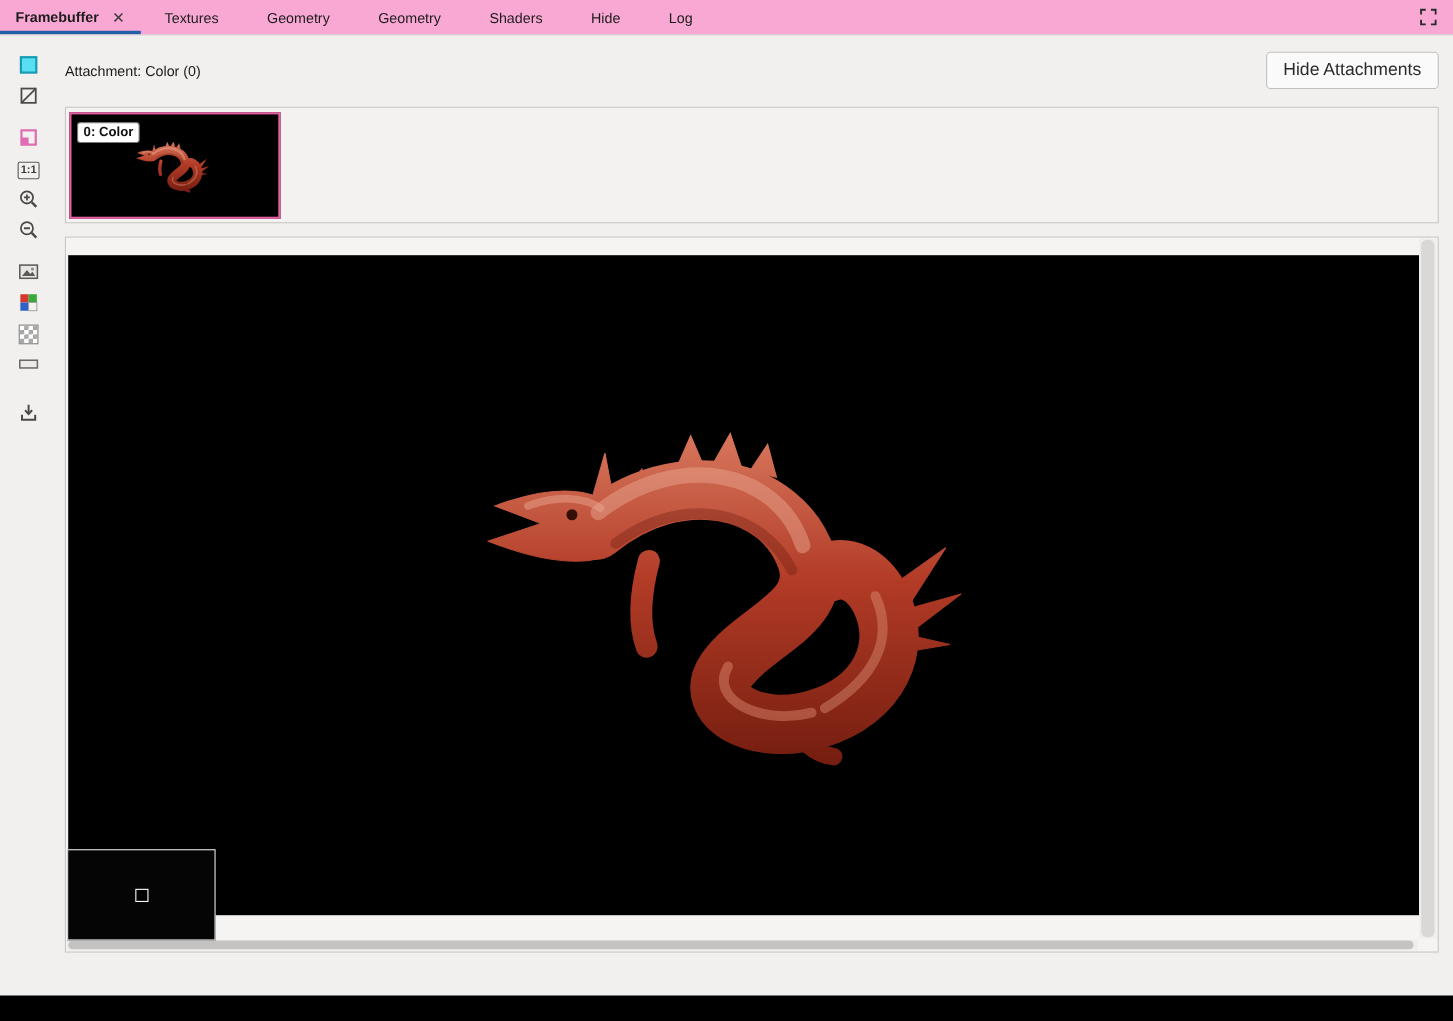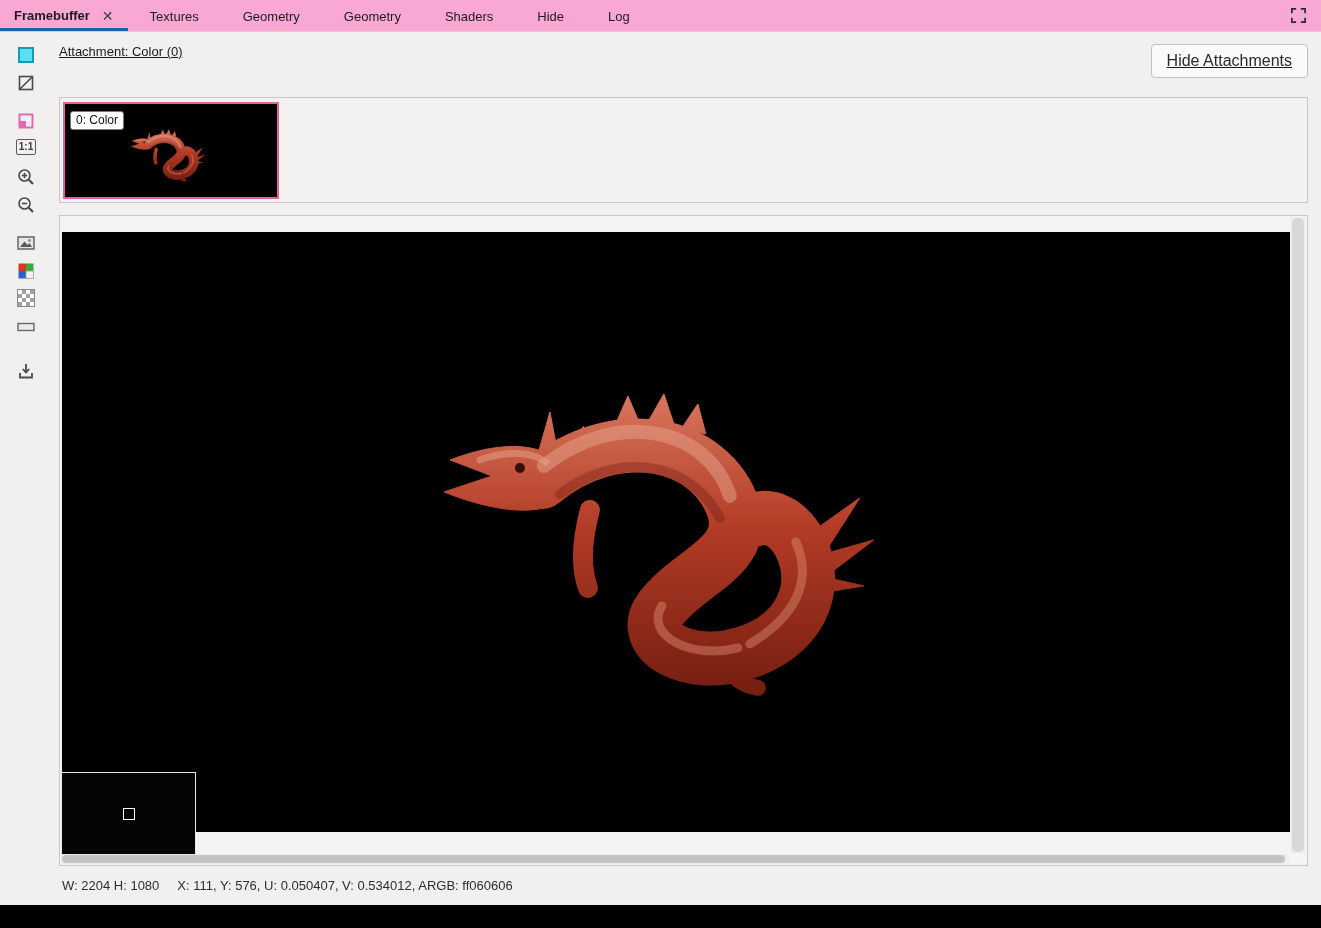--- a/index.html
+++ b/index.html
@@ -26,57 +26,57 @@
   }
   .tab-close { font-weight:normal; font-size:14px; color:#3c3c3c; cursor:pointer; line-height:1; }
   .fullscreen { margin-left:auto; display:flex; align-items:center; padding:0 14px; cursor:pointer; }
 
   
   .leftbar {
     position:absolute; left:0; top:33px; width:52px; bottom:23px;
     display:flex; flex-direction:column; align-items:center; padding-top:12px;
   }
   .tool {
-    width:26px; height:24px; display:flex; align-items:flex-start; justify-content:center;
+    width:26px; height:24px; display:flex; align-items:flex-end; justify-content:center;
     margin-bottom:4px; cursor:pointer; border-radius:3px;
   }
   .tgap  { height:10px; flex:none; }
   .tgap2 { height:16px; flex:none; }
   .one2one {
     font-size:10px; font-weight:bold; color:#3a3a3a;
     border:1px solid #5a5a5a; padding:1px 2px; border-radius:2px; line-height:1.2;
   }
   .checker {
     width:18px; height:18px; border:1px solid #888;
     background-image:
       linear-gradient(45deg,#a2a2a2 25%,transparent 25%,transparent 75%,#a2a2a2 75%),
       linear-gradient(45deg,#a2a2a2 25%,#ffffff 25%,#ffffff 75%,#a2a2a2 75%);
     background-size:8px 8px; background-position:0 0,4px 4px;
   }
 
   
   .attach-header {
     position:absolute; left:59px; right:13px; top:44px; height:40px;
-    display:flex; align-items:flex-start; justify-content:space-between;text-decoration:underline;
+    display:flex; align-items:center; justify-content:space-between;
   }
   .hide-btn {
     font-family:inherit; font-size:16px; color:#2a2a2a;
     background:#fbfafa; border:1px solid #c2c0be; border-radius:4px;
     padding:7px 15px; cursor:pointer;
   }
 
   
   .attach-strip {
     position:absolute; left:59px; right:13px; top:97px; height:106px;
     border:1px solid #c9c7c5; background:#f3f2f1;
     display:flex; align-items:center; padding:3px; gap:6px;
   }
   .thumb {
-    position:relative; width:216px; height:97px; flex:none;
-    border:1px solid #2a2a2a; cursor:pointer; background:#000;
+    position:relative; width:192px; height:97px; flex:none;
+    border:1px solid #2a2a2a; cursor:pointer; background:#000;font-weight:bold;
   }
   .thumb.selected { border:2px solid #e560a2; }
   .thumb-canvas { position:absolute; inset:0; overflow:hidden; }
   .thumb-canvas.depth { background:#ffffff; }
   .thumb-label {
     position:absolute; top:7px; left:5px; z-index:2;
     background:#ffffff; border:1px solid #777; border-radius:3px;
     padding:0 5px; font-size:12px; line-height:17px; color:#111; white-space:nowrap;
   }
 
@@ -288,20 +288,16 @@
       <div class="pip-region"></div>
     </div>
     <div class="vscroll">
       <div class="vthumb"></div>
     </div>
     <div class="hscroll">
       <div class="hthumb"></div>
     </div>
   </div>
 
-  <div class="statusbar">
-    <span>W: 2204 H: 1080</span>
-    <span>X: 111, Y: 576, U: 0.050407, V: 0.534012, ARGB: ff060606</span>
-  </div>
 
   <div class="bottombar"></div>
 
 </div>
 
 </body></html>

